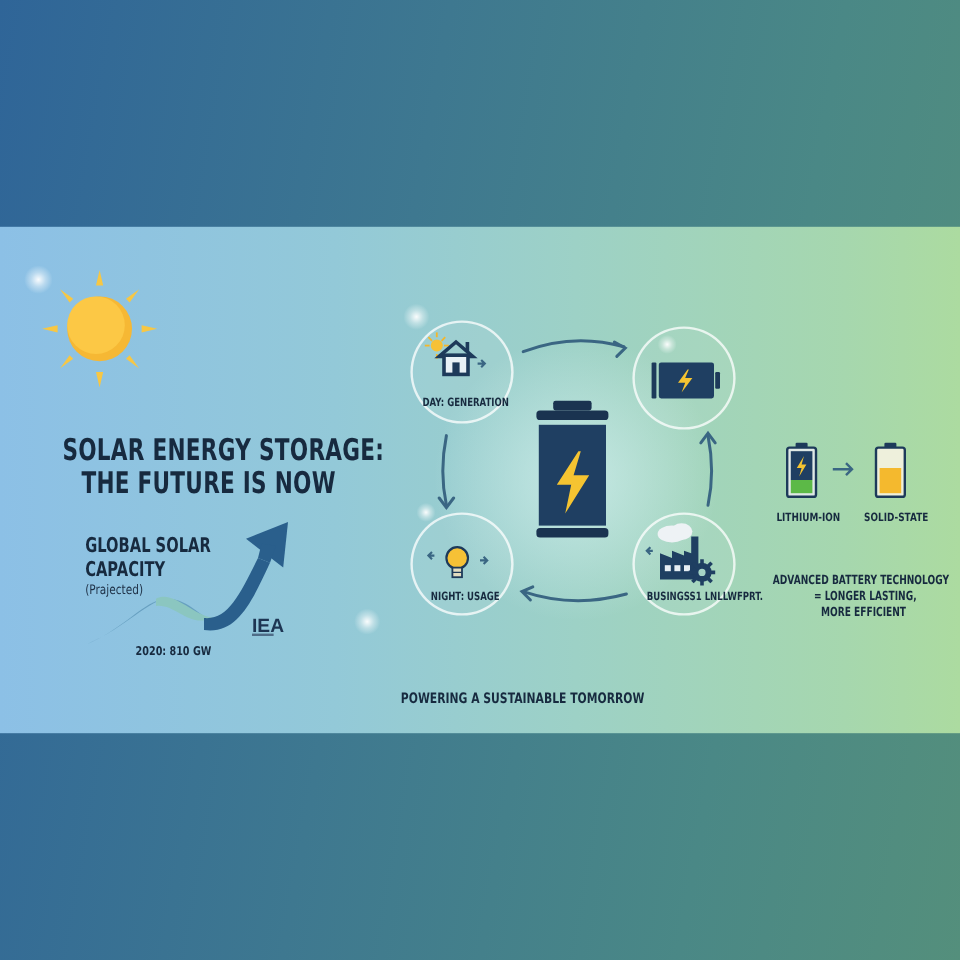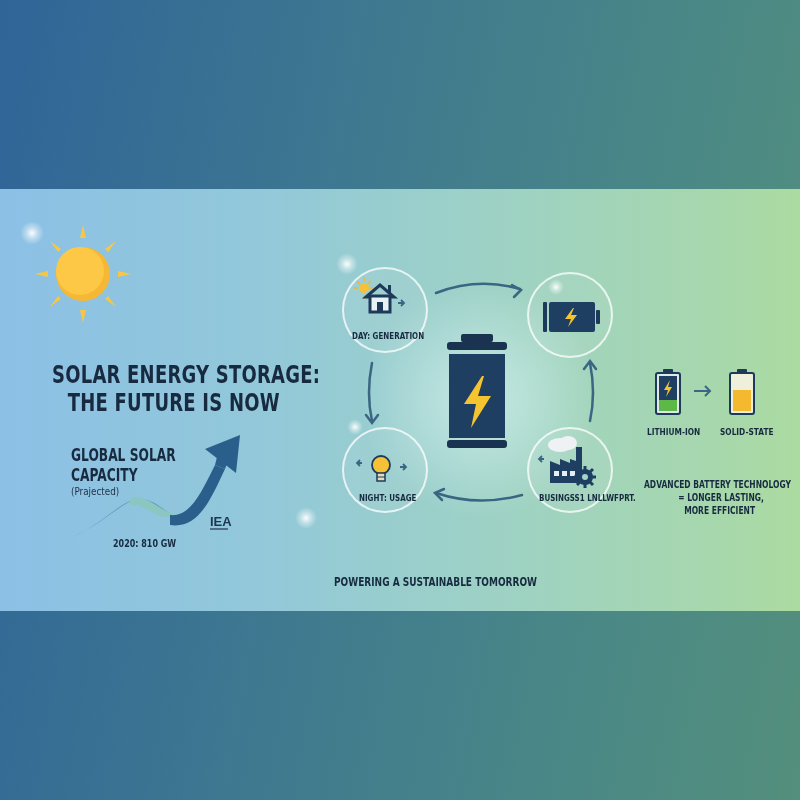--- a/index.html
+++ b/index.html
@@ -21,21 +21,21 @@
   .center-glow {
     position: absolute; left: 360px; top: 90px; width: 240px; height: 240px; border-radius: 50%;
     background: radial-gradient(circle, rgba(220,245,245,0.65) 0%, rgba(220,245,245,0) 70%);
   }
   .cond { font-family: "DejaVu Sans", sans-serif; font-weight: bold; color: #172a3f; transform-origin: left top; white-space: nowrap; }
   .title { position: absolute; left: 52px; top: 172px; font-size: 25px; transform: scaleX(0.72); line-height: 28px; letter-spacing: 0.3px; }
   .title .l2 { display: block; padding-left: 22px; }
   .cap-title { position: absolute; left: 71px; top: 256px; font-size: 17px; line-height: 20px; transform: scaleX(0.72); }
   .cap-sub { position: absolute; left: 71px; top: 296px; font-size: 11px; font-weight: normal; transform: scaleX(0.8); color: #1e3046; }
   .cap-val { position: absolute; left: 113px; top: 349px; font-size: 10px; transform: scaleX(0.8); }
-  .iea { position: absolute; left: 210px; top: 325px; font-size: 13px; font-weight: bold; color: #1d3553; }
+  .iea { position: absolute; left: 210px; top: 325px; font-size: 16px; font-weight: bold; color: #1d3553; }
   .iea-sub { position: absolute; left: 210px; top: 339px; width: 18px; height: 2px; background: #4f6d88; }
   .circle {
     position: absolute; width: 86px; height: 86px; border-radius: 50%;
     border: 2px solid rgba(255,255,255,0.75);
     background: rgba(255,255,255,0.06);
   }
   .clabel { position: absolute; font-size: 9.5px; transform: scaleX(0.75); }
   .tech-label { position: absolute; font-size: 9.5px; transform: scaleX(0.78); }
   .adv { position: absolute; left: 644px; top: 289px; font-size: 10.5px; line-height: 13px; transform: scaleX(0.72); text-align: center; }
   .adv span { display: block; }

